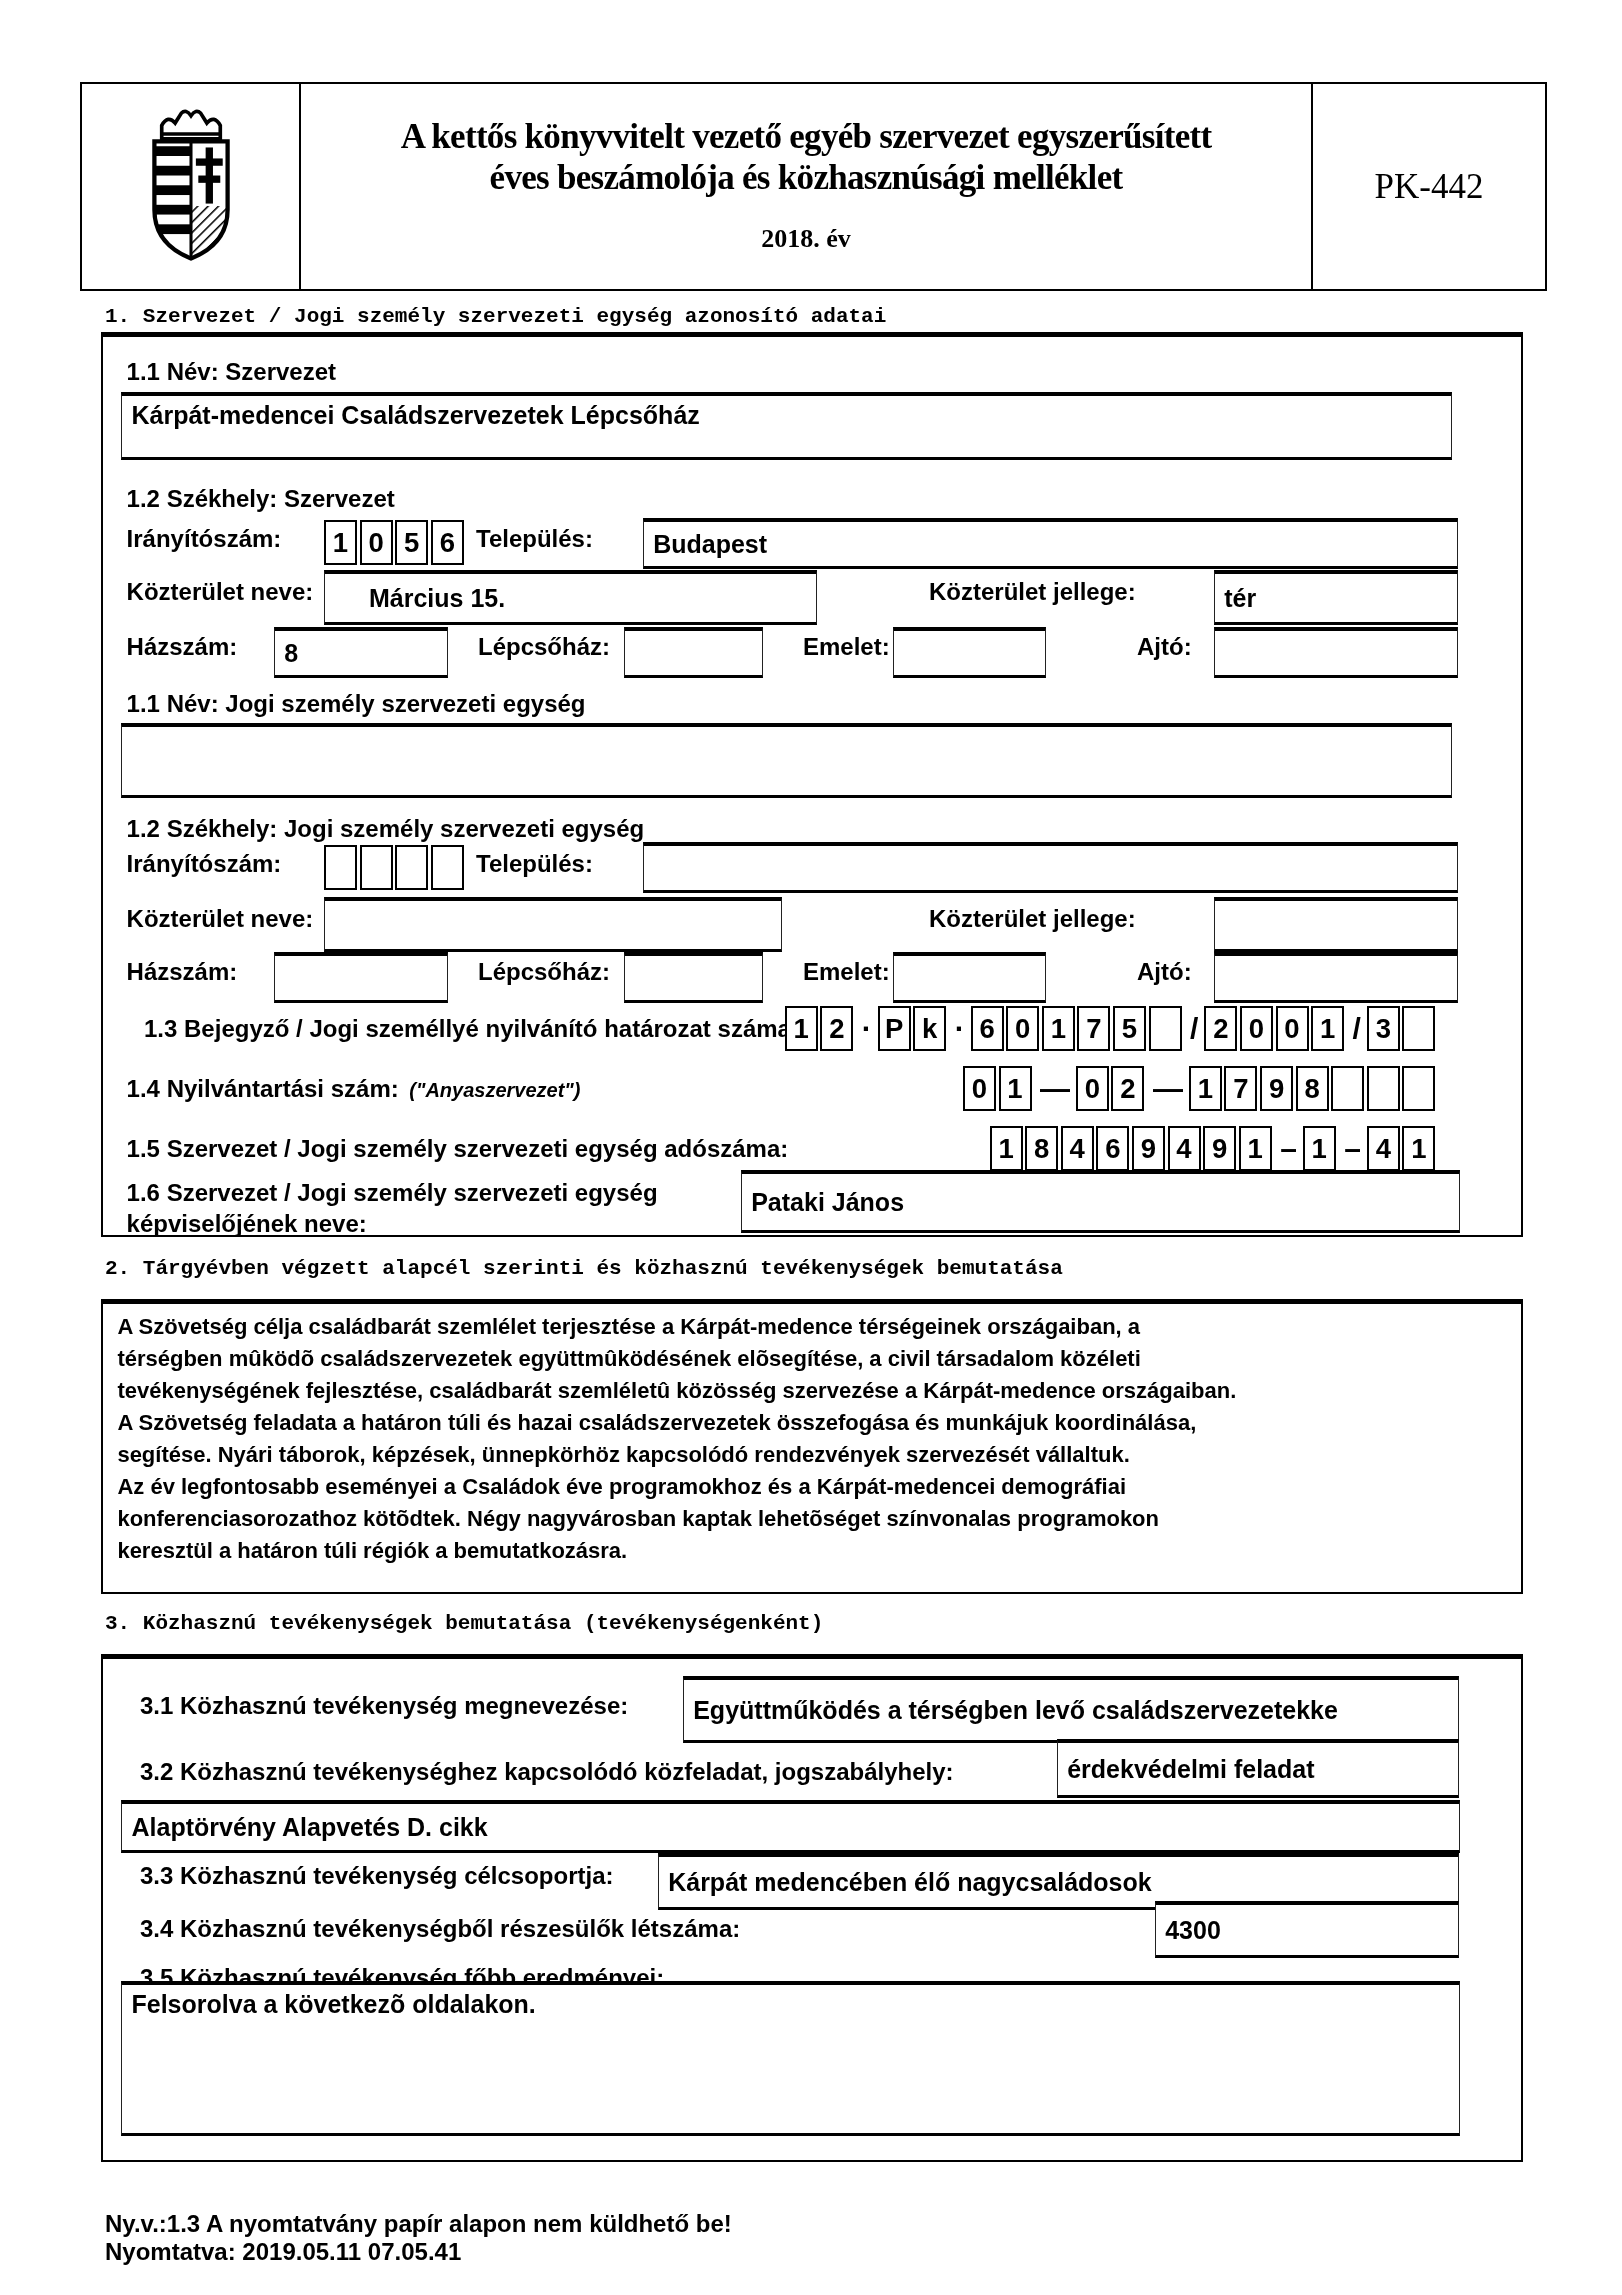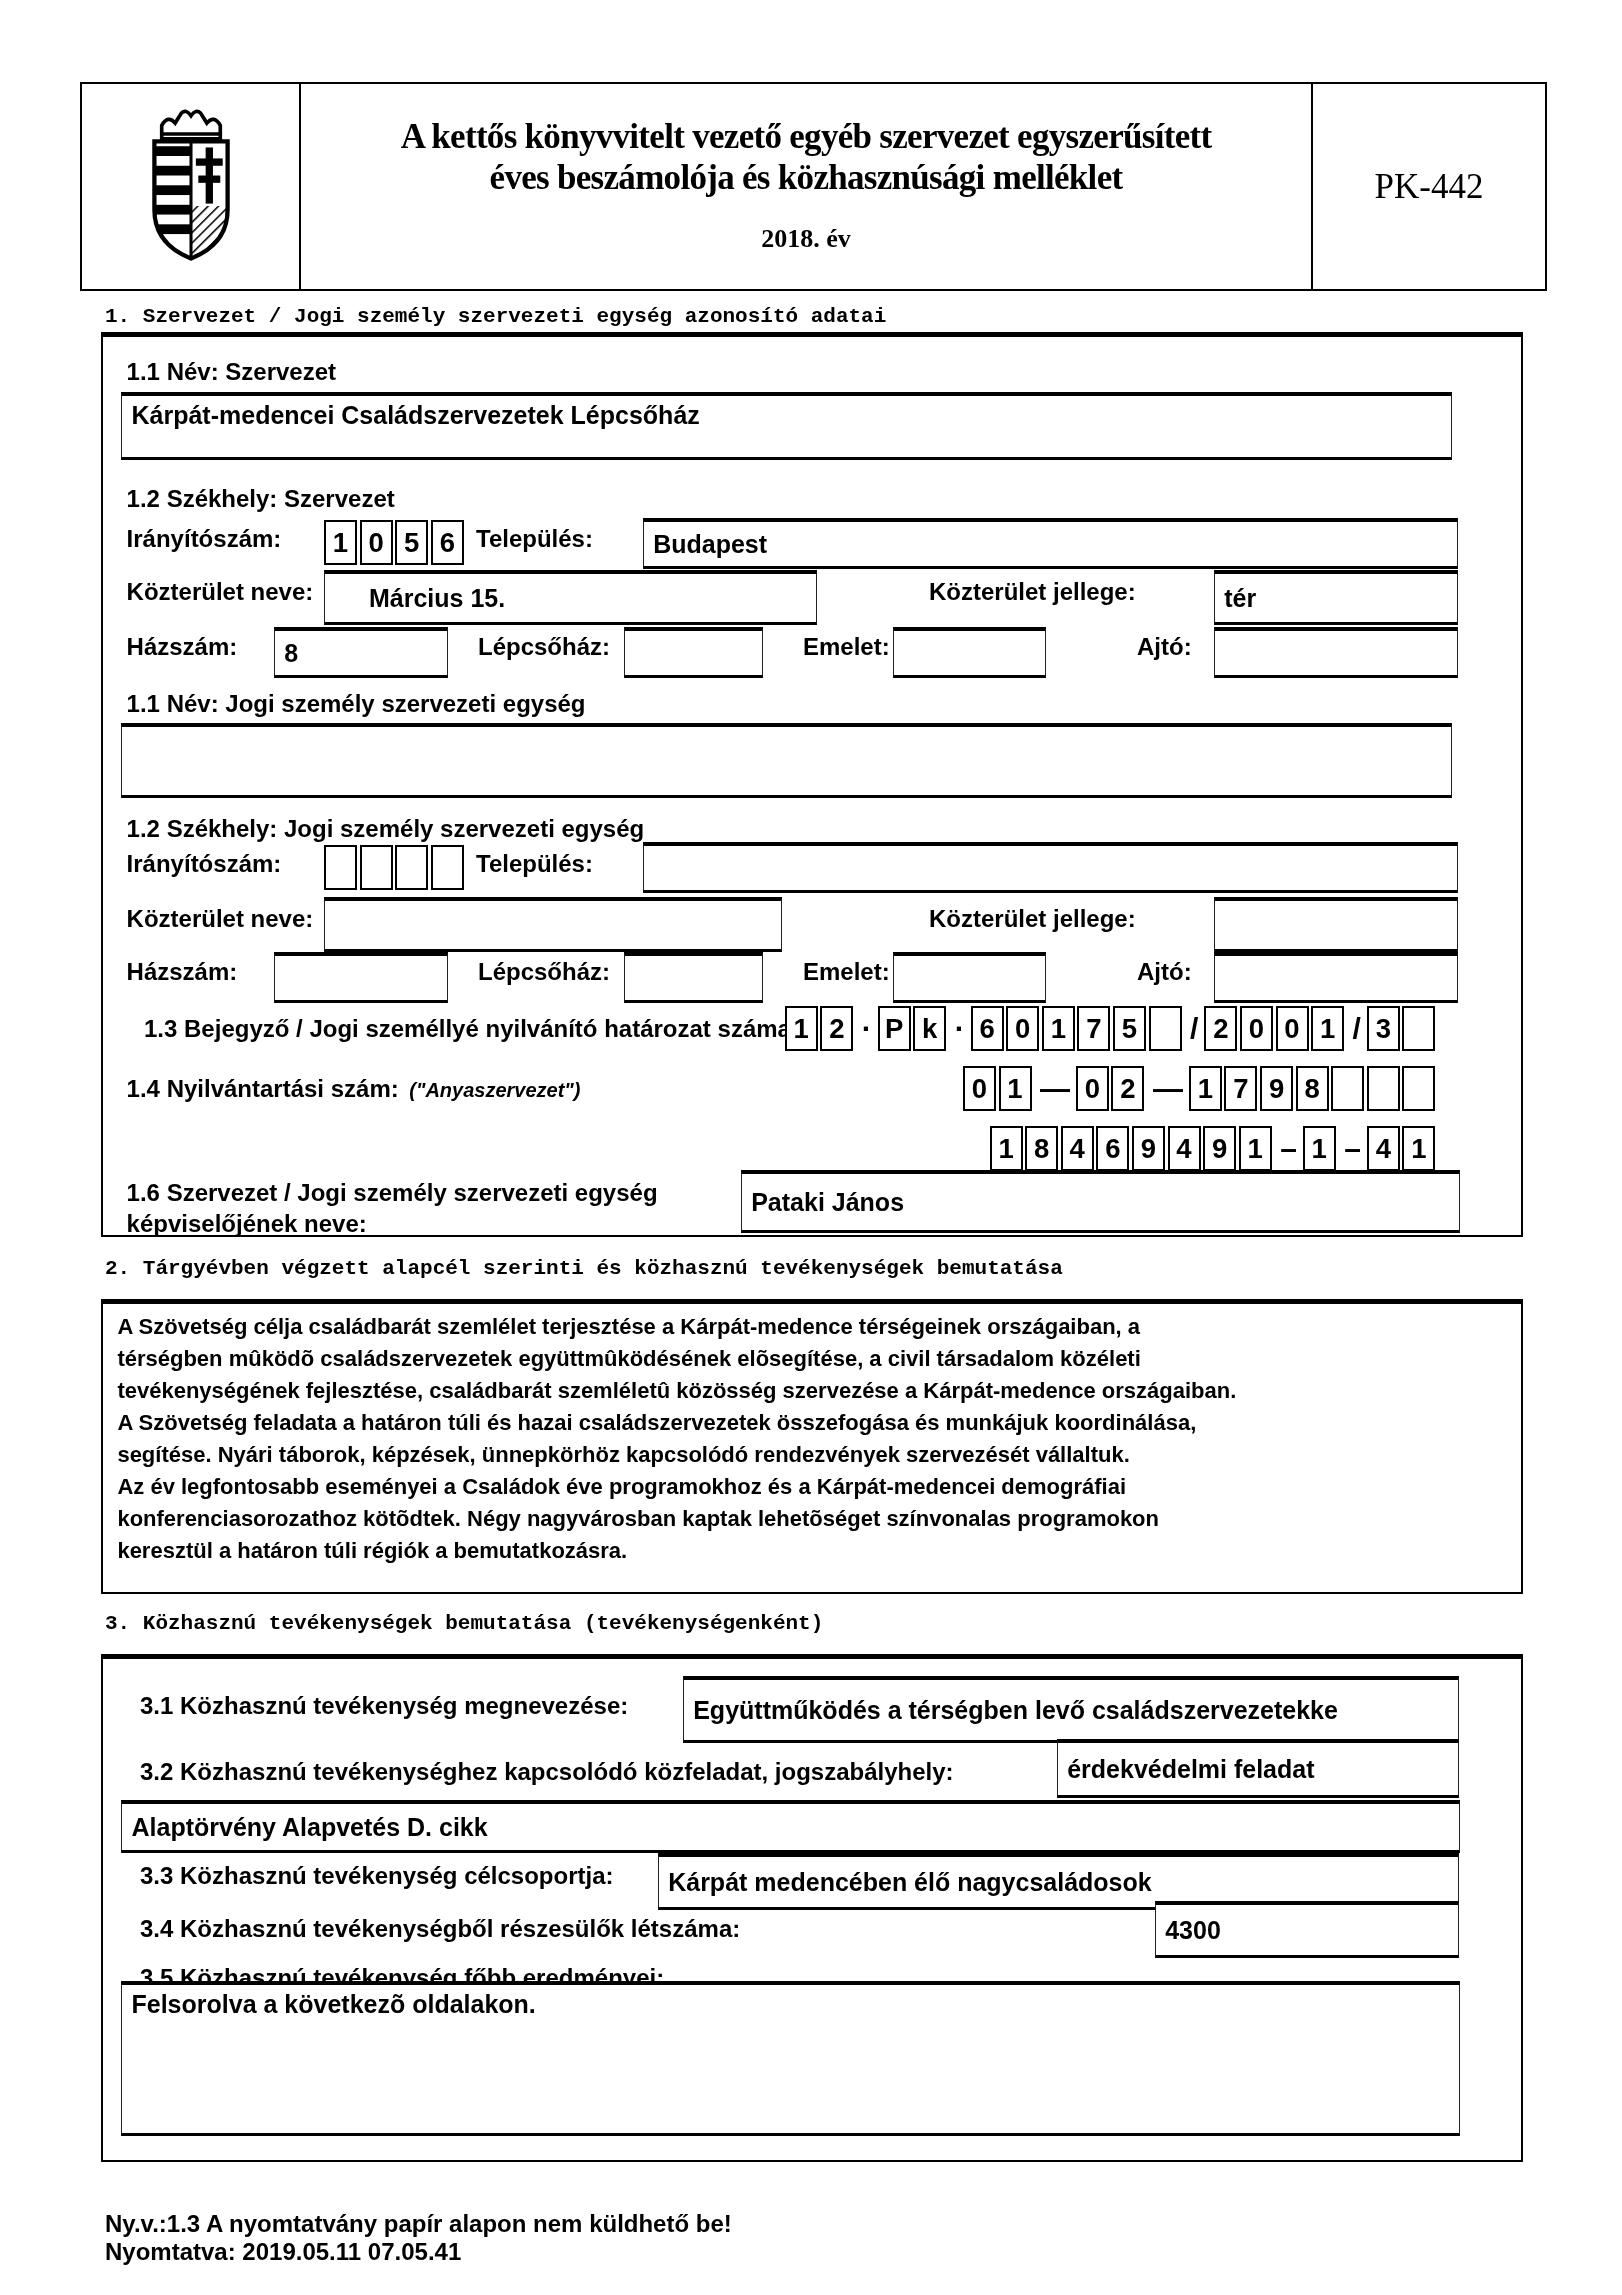--- a/index.html
+++ b/index.html
@@ -212,20 +212,21 @@
         <span class="sep">—</span>
         <span class="cell">1</span>
         <span class="cell">7</span>
         <span class="cell">9</span>
         <span class="cell">8</span>
         <span class="cell"></span>
         <span class="cell"></span>
         <span class="cell"></span>
       </div>
 
+    <div class="lbl" style="left:23.6px;top:798px;">1.5 Szervezet / Jogi személy szervezeti egység adószáma:</div>
     <div class="cells" style="right:83px;top:789px;">
         <span class="cell">1</span>
         <span class="cell">8</span>
         <span class="cell">4</span>
         <span class="cell">6</span>
         <span class="cell">9</span>
         <span class="cell">4</span>
         <span class="cell">9</span>
         <span class="cell">1</span>
         <span class="sep">–</span>

